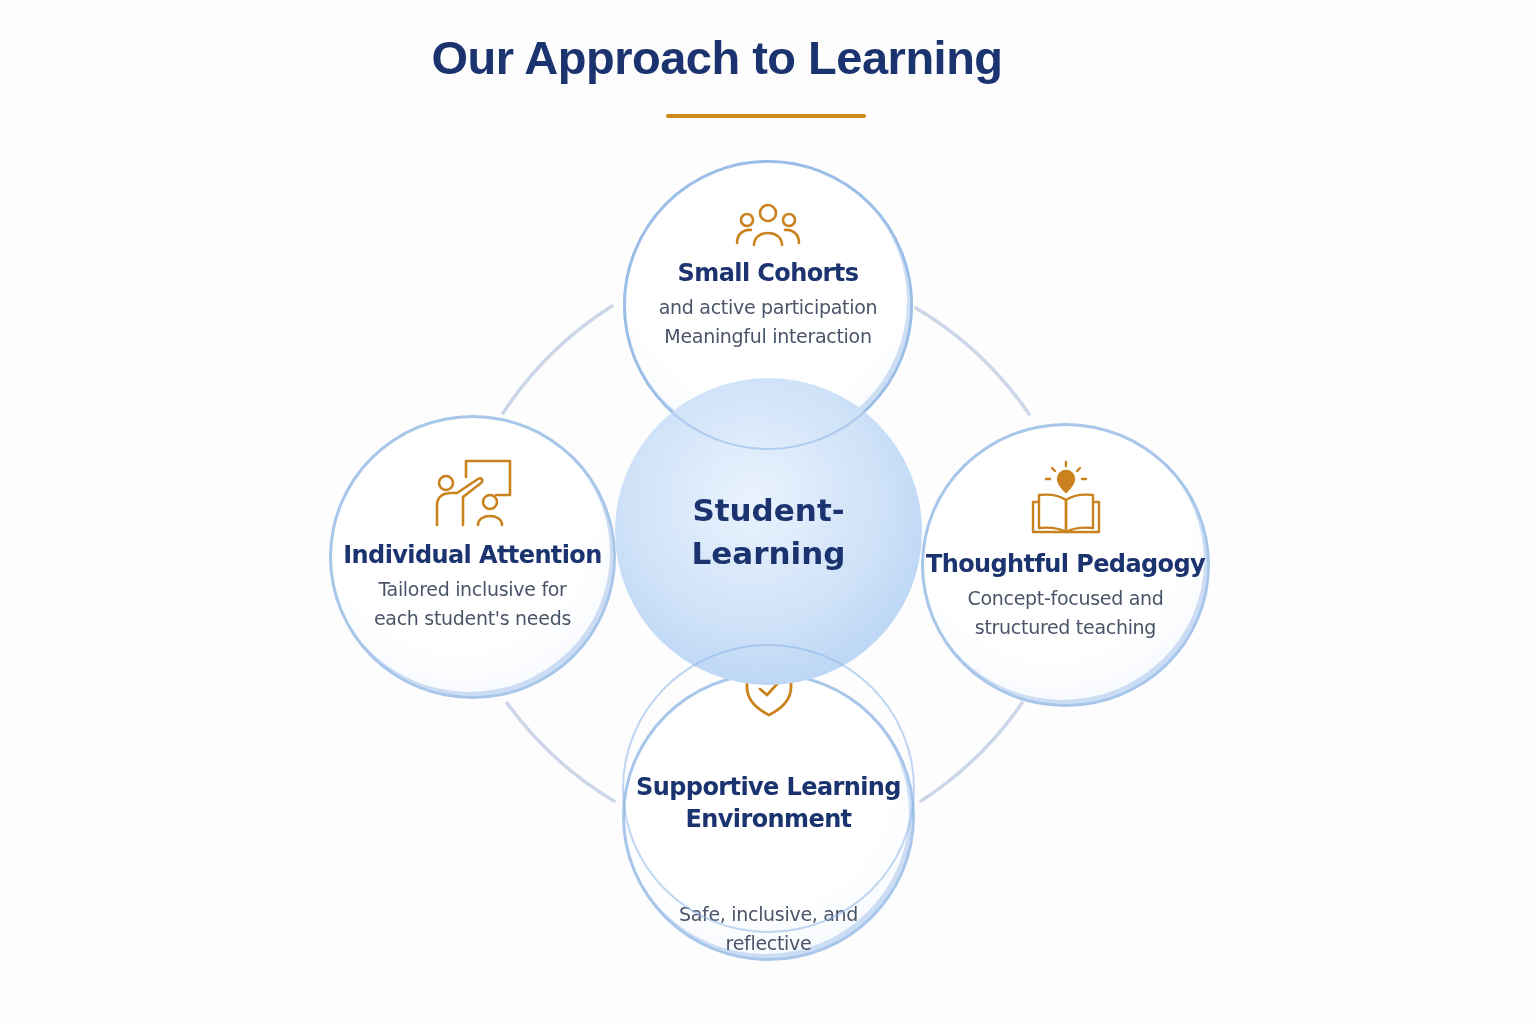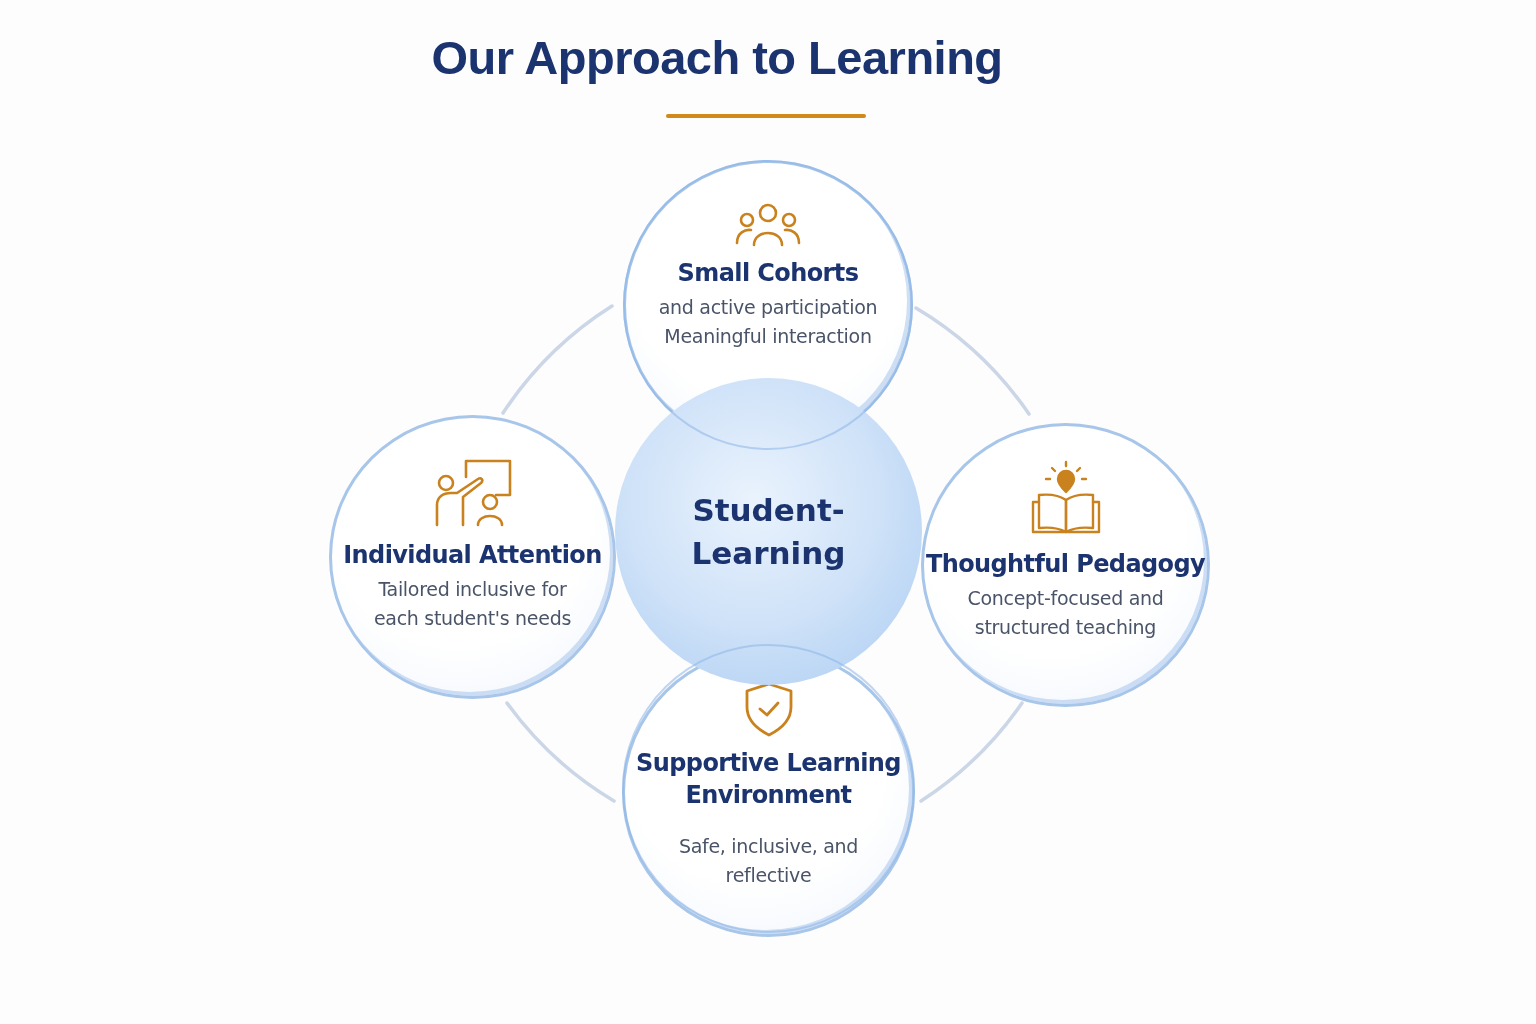--- a/index.html
+++ b/index.html
@@ -32,21 +32,21 @@
     display:flex; align-items:center; justify-content:center; text-align:center;
     z-index:2;
   }
   .center-label {
     font-weight:bold; color:#1b336f; font-size:31px; line-height:43px;
     font-family:"DejaVu Sans", sans-serif; width:200px;
   }
   .c-top    { left:623px; top:160px; width:290px; height:290px; z-index:1; background:radial-gradient(circle at 50% 35%, #ffffff 0%, #ffffff 60%, #eef4fc 100%); }
   .c-left   { left:329px; top:415px; width:287px; height:284px; z-index:3; }
   .c-right  { left:921px; top:423px; width:289px; height:284px; z-index:3; }
-  .c-bottom { left:622px; top:648px; width:293px; height:289px; z-index:1; }
+  .c-bottom { left:622px; top:672px; width:293px; height:289px; z-index:1;gap:44px; }
   .overlay-top, .overlay-bottom {
     position:absolute; border-radius:50%; box-sizing:border-box; pointer-events:none; z-index:3;
     border:2px solid rgba(140,180,230,0.55);
   }
   .icon { display:block; }
   .heading {
     font-weight:bold; color:#1b336f; font-size:24px; line-height:32px;
     font-family:"DejaVu Sans", sans-serif; letter-spacing:-0.6px;
   }
   .desc {

